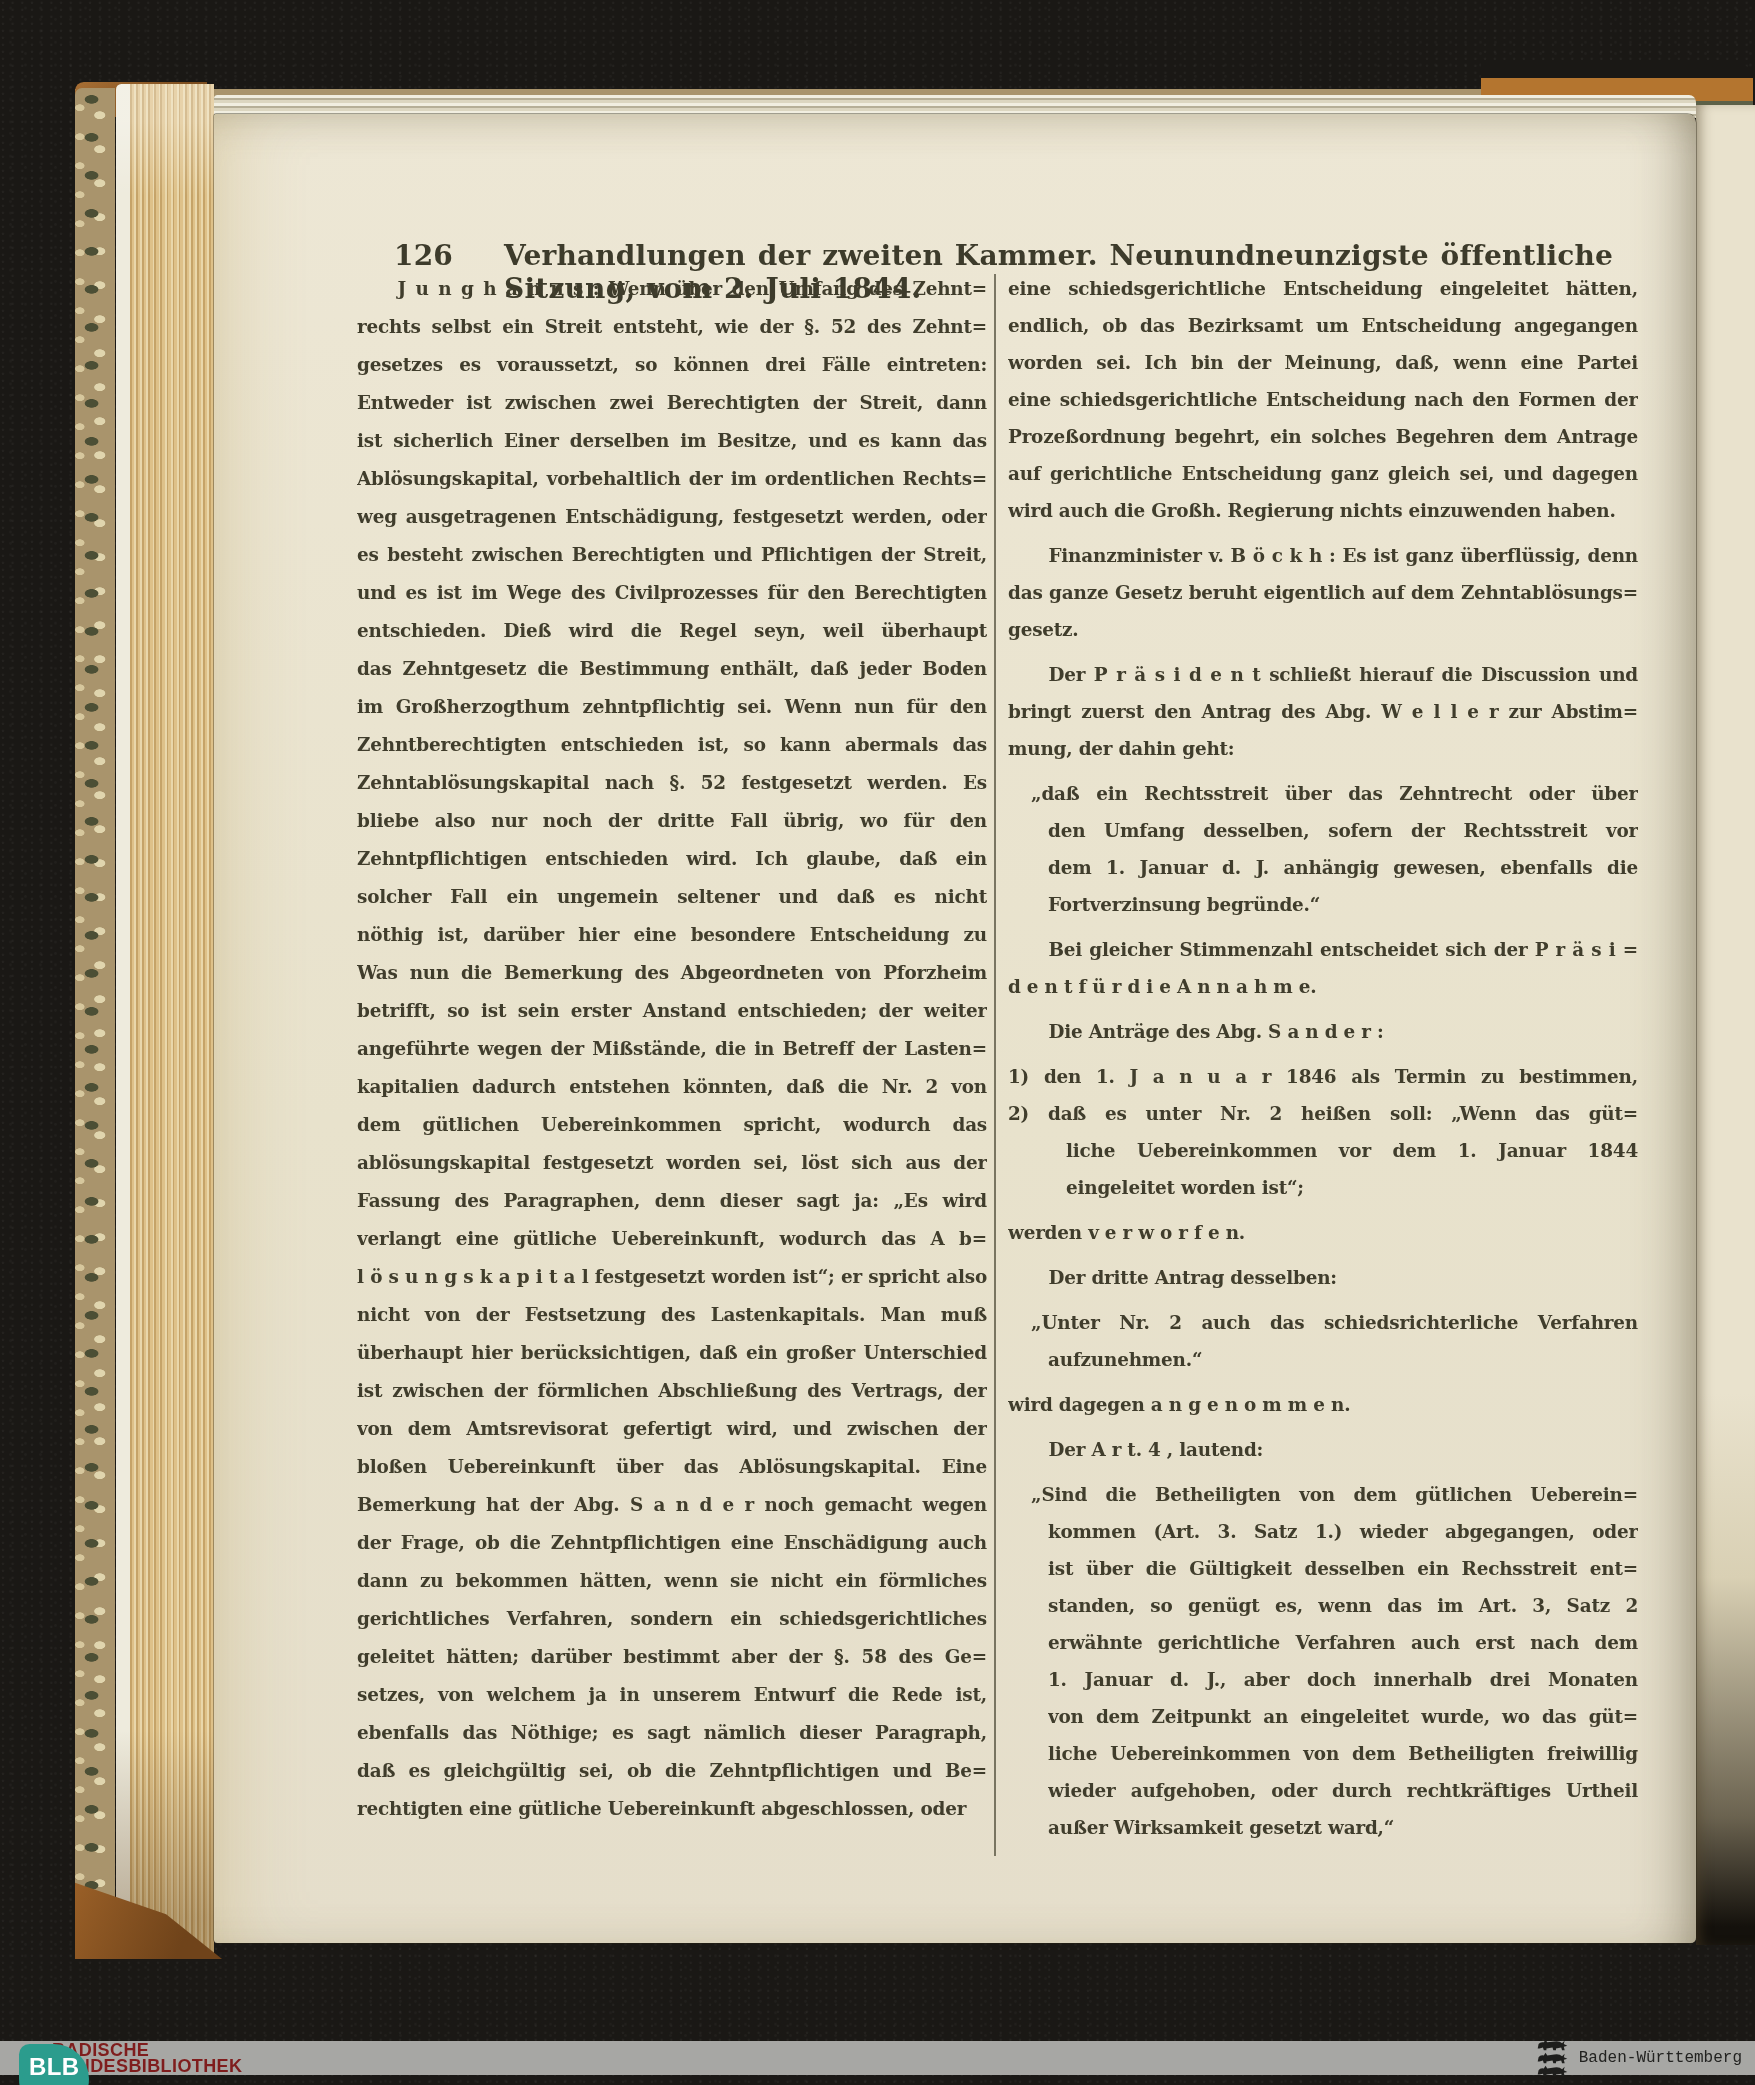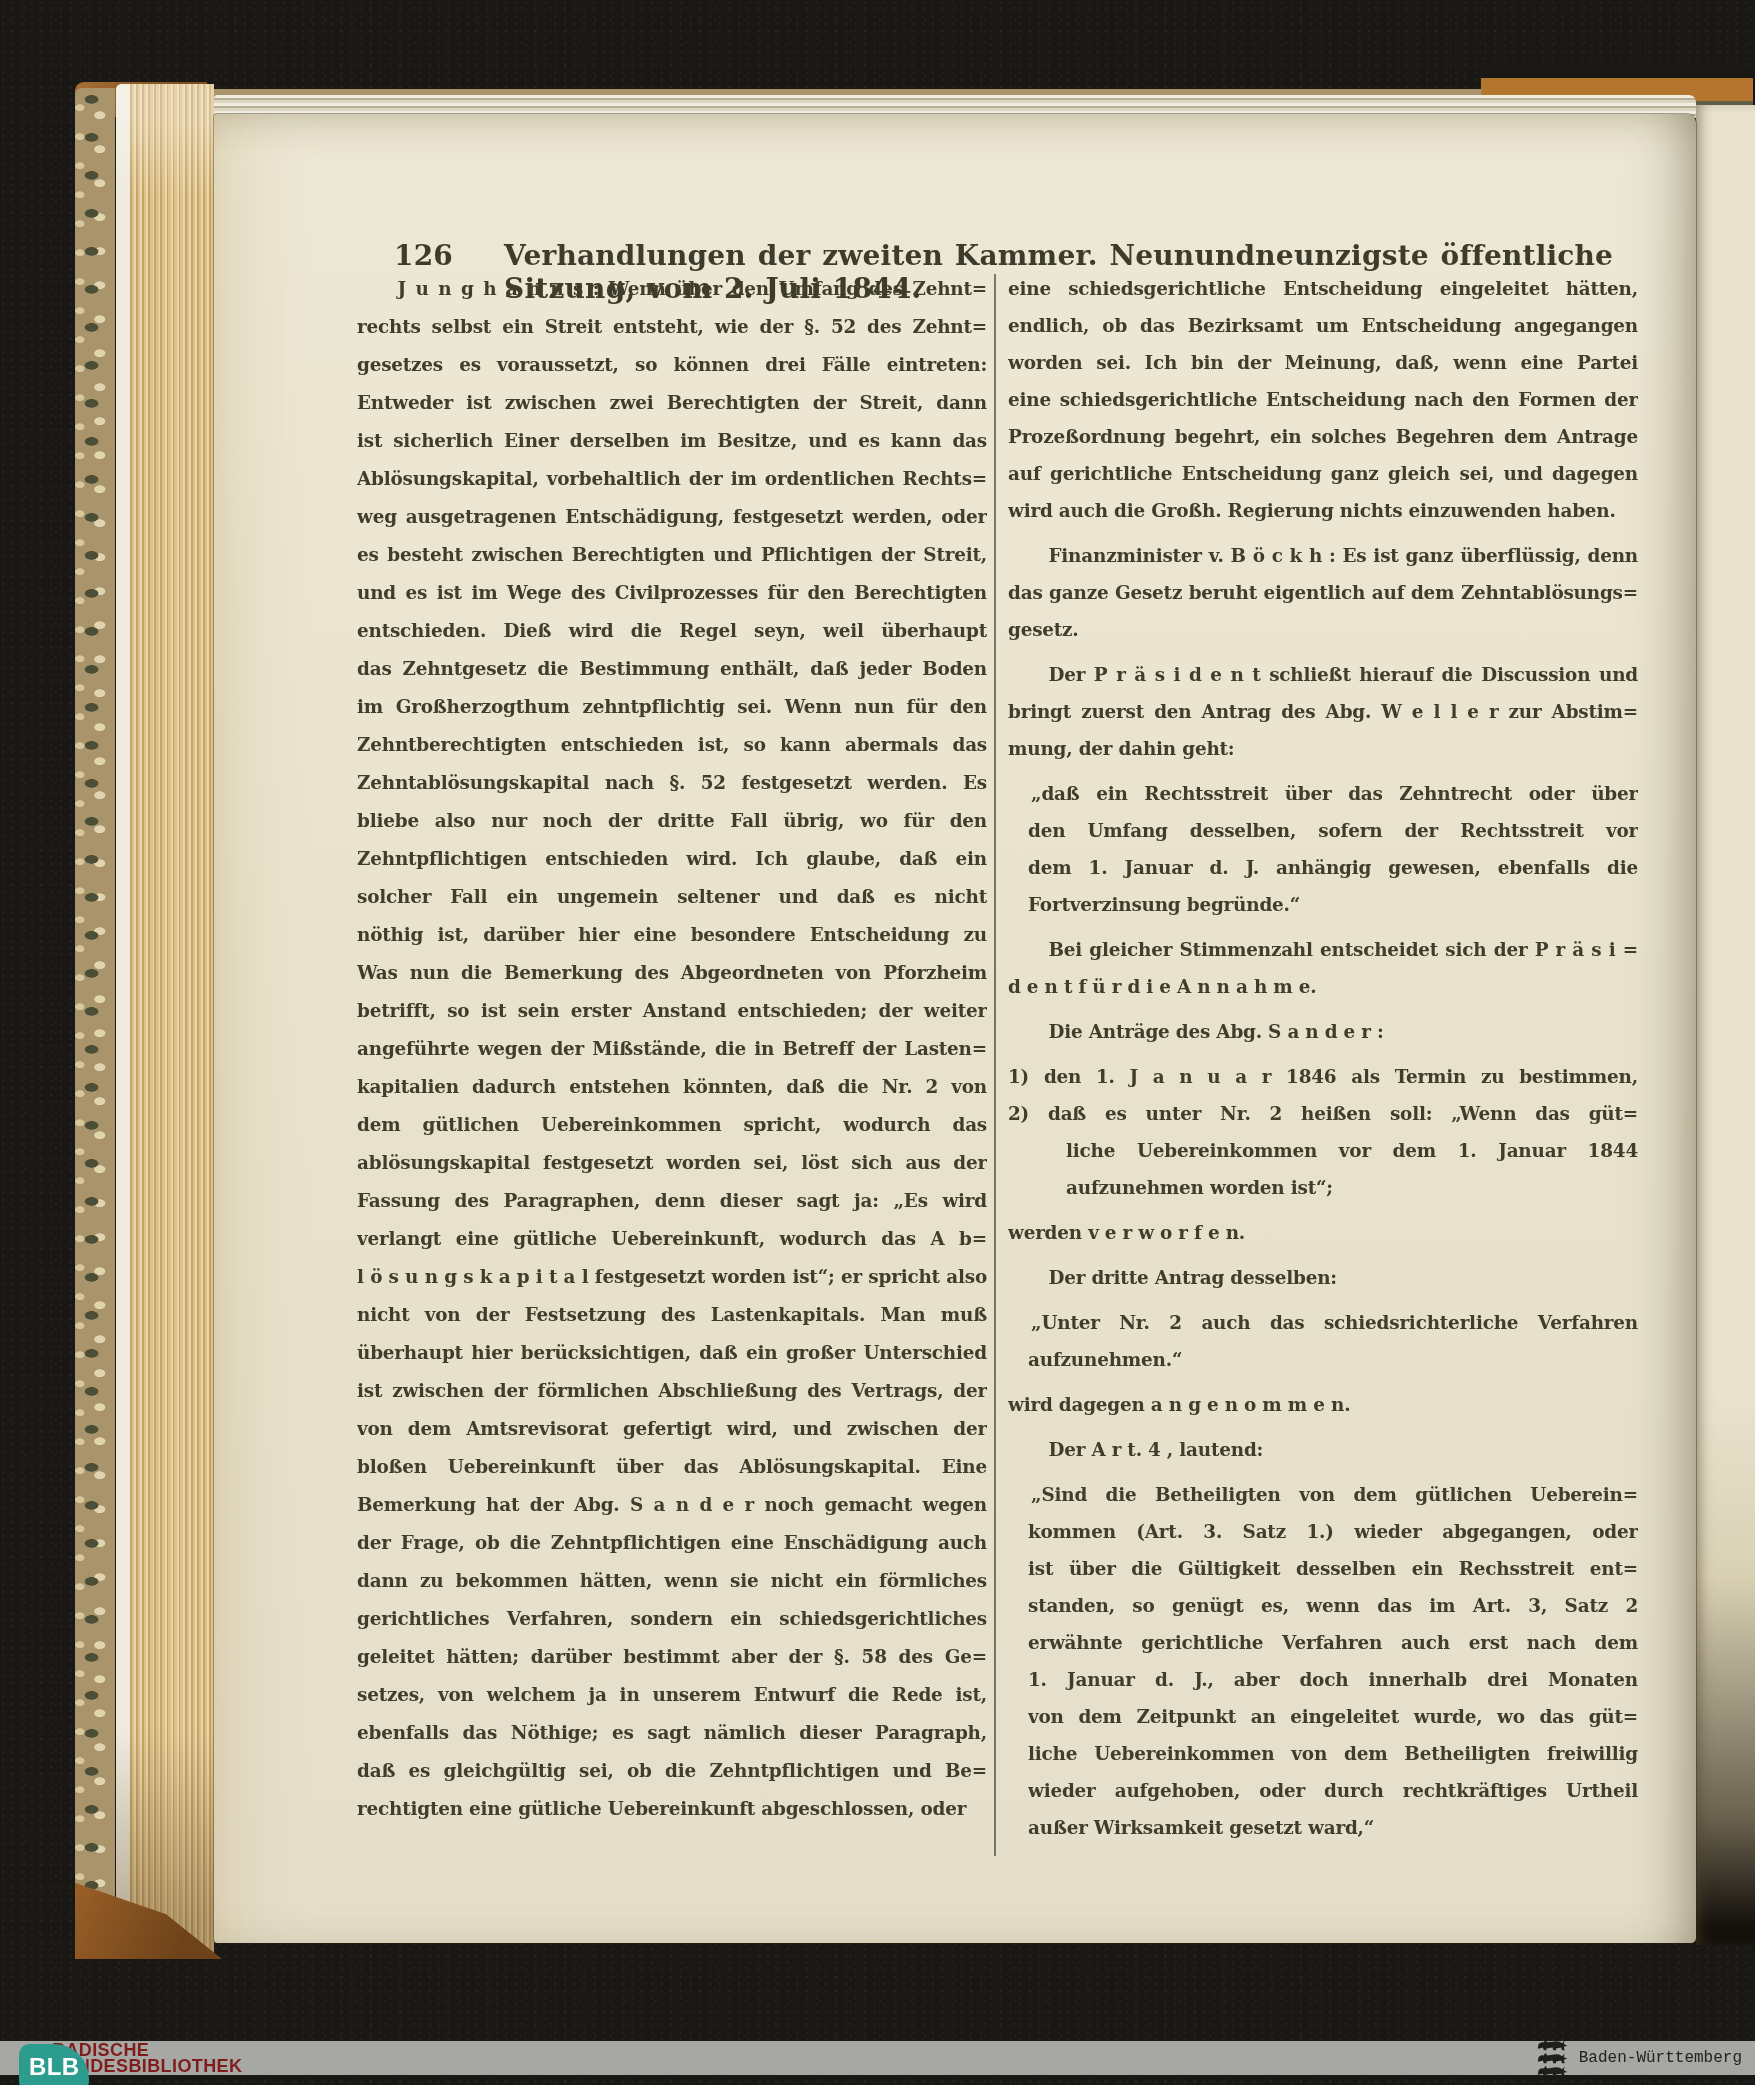--- a/index.html
+++ b/index.html
@@ -57,21 +57,21 @@
   .vrule{position:absolute;left:780px;top:160px;width:1.8px;height:1582px;background:rgba(62,58,40,.65);}
   .col{position:absolute;top:156px;width:630px;color:#403d2c;font-weight:bold;font-size:18.4px;letter-spacing:-0.2px;}
   .col-left{left:143px;}
   .col-right{left:794px;}
   .col-left .ln{height:38px;line-height:38px;}
   .col-right .ln{height:37px;line-height:37px;}
   .ln{text-align:justify;text-align-last:justify;overflow:hidden;}
   .ln.e{text-align-last:left;}
   .ln.in{text-indent:2.2em;}
   .ln.q1{margin-left:23px;}
-  .ln.q{margin-left:20px;}
+  .ln.q{margin-left:40px;}
   .ln.num{}
   .ln.numc{margin-left:58px;}
   .ln.g{margin-top:8px;}
 
   
   .footer{position:absolute;left:0;top:2041px;width:1756px;height:34px;background:#a7a7a4;
     font-family:"Liberation Sans", sans-serif;display:flex;align-items:center;}
   .blb-badge{position:absolute;left:19.3px;top:2.6px;width:70px;height:70px;background:#2b9c8d;
     border-radius:10.5px 50% 50% 50%;color:#fff;font-weight:bold;font-size:24px;
     display:flex;justify-content:center;align-items:flex-start;padding-top:9.7px;box-sizing:border-box;
@@ -162,21 +162,21 @@
         <div class="ln q1 g">„daß ein Rechtsstreit über das Zehntrecht oder über</div>
         <div class="ln q">den Umfang desselben, sofern der Rechtsstreit vor</div>
         <div class="ln q">dem 1. Januar d. J. anhängig gewesen, ebenfalls die</div>
         <div class="ln q e">Fortverzinsung begründe.“</div>
         <div class="ln in g">Bei gleicher Stimmenzahl entscheidet sich der  P r ä s i =</div>
         <div class="ln e">d e n t  f ü r  d i e  A n n a h m e.</div>
         <div class="ln in g e">Die Anträge des Abg.  S a n d e r :</div>
         <div class="ln num g">1) den 1. J a n u a r  1846 als Termin zu bestimmen,</div>
         <div class="ln num">2) daß es unter Nr. 2 heißen soll: „Wenn das güt=</div>
         <div class="ln numc">liche Uebereinkommen vor dem 1. Januar 1844</div>
-        <div class="ln numc e">aufzunehmen worden ist“;</div>
+        <div class="ln numc e">eingeleitet worden ist“;</div>
         <div class="ln g e">werden  v e r w o r f e n.</div>
         <div class="ln in g e">Der dritte Antrag desselben:</div>
         <div class="ln q1 g">„Unter Nr. 2 auch das schiedsrichterliche Verfahren</div>
         <div class="ln q e">aufzunehmen.“</div>
         <div class="ln g e">wird dagegen  a n g e n o m m e n.</div>
         <div class="ln in g e">Der  A r t.  4 ,  lautend:</div>
         <div class="ln q1 g">„Sind die Betheiligten von dem gütlichen Ueberein=</div>
         <div class="ln q">kommen (Art. 3. Satz 1.) wieder abgegangen, oder</div>
         <div class="ln q">ist über die Gültigkeit desselben ein Rechsstreit ent=</div>
         <div class="ln q">standen, so genügt es, wenn das im Art. 3, Satz 2</div>

